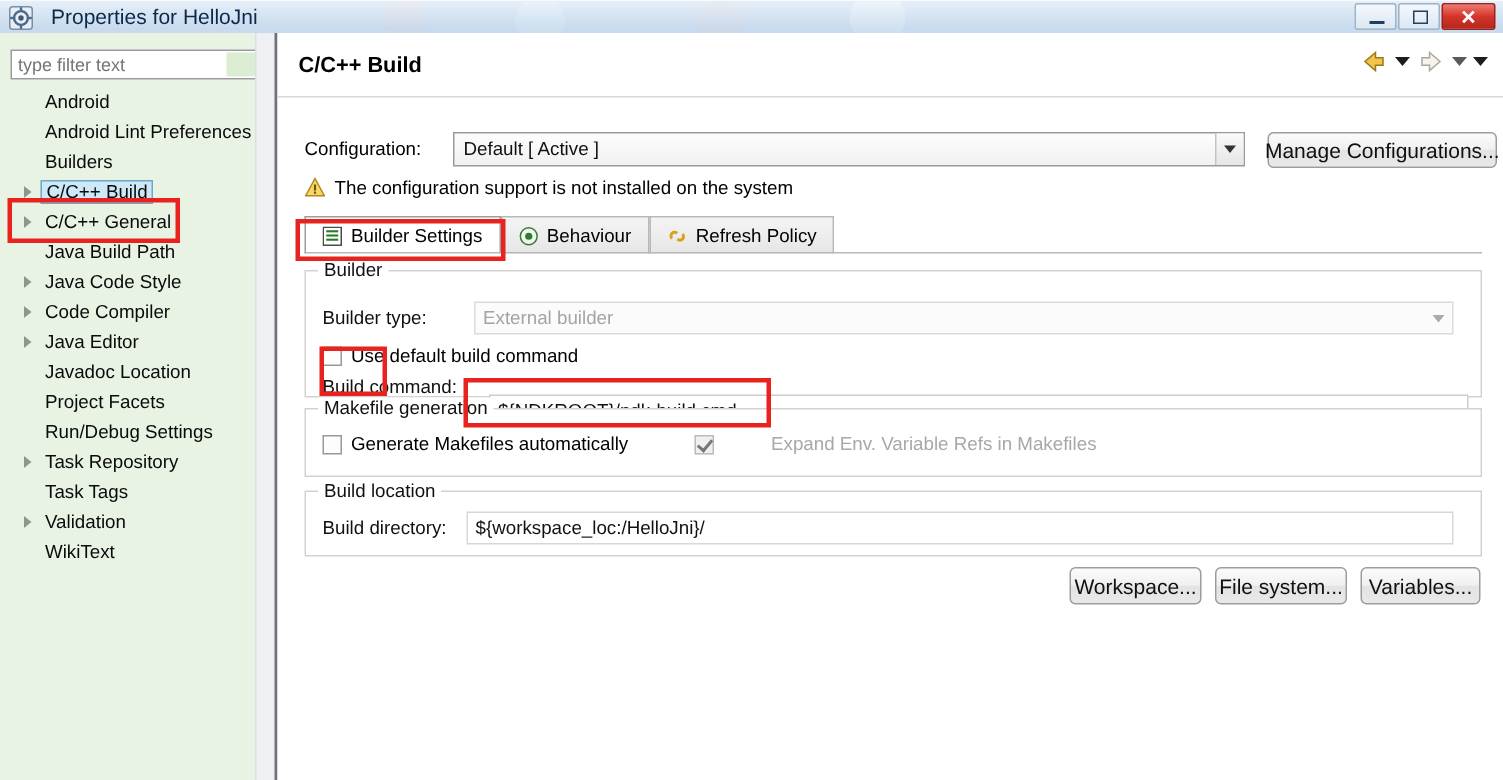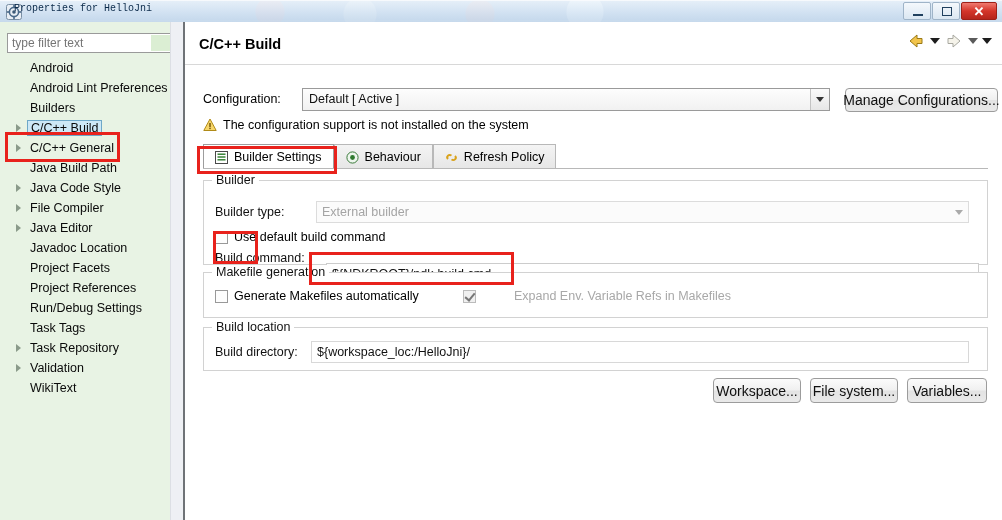--- a/index.html
+++ b/index.html
@@ -48,25 +48,24 @@
     border-top: 1px solid rgba(255,255,255,0.85);
     box-sizing: border-box;
   }
   #title-icon {
     position: absolute;
     left: 6px; top: 3px;
     width: 16px; height: 16px;
   }
   #title-text {
     position: absolute;
-    left: 14px; top: 2px;
-    font-size: 10px;
+    left: 34px; top: 2px;
+    font-size: 14px;
     color: #0b2a4a;
     white-space: nowrap;
-    font-family: Liberation Mono, monospace;
   }
   .winbtn {
     position: absolute;
     top: 1px;
     width: 28px;
     height: 18px;
     box-sizing: border-box;
     border: 1px solid #9fb4c8;
     border-radius: 2px;
   }
@@ -484,44 +483,41 @@
         </div>
         <div class="tree-item">
           <span class="tree-label">Java Build Path</span>
         </div>
         <div class="tree-item">
           <span class="tree-arrow"></span>
           <span class="tree-label">Java Code Style</span>
         </div>
         <div class="tree-item">
           <span class="tree-arrow"></span>
-          <span class="tree-label">File Compiler</span>
+          <span class="tree-label">Code Compiler</span>
         </div>
         <div class="tree-item">
           <span class="tree-arrow"></span>
           <span class="tree-label">Java Editor</span>
         </div>
         <div class="tree-item">
           <span class="tree-label">Javadoc Location</span>
         </div>
         <div class="tree-item">
           <span class="tree-label">Project Facets</span>
         </div>
         <div class="tree-item">
-          <span class="tree-label">Project References</span>
-        </div>
-        <div class="tree-item">
           <span class="tree-label">Run/Debug Settings</span>
-        </div>
-        <div class="tree-item">
-          <span class="tree-label">Task Tags</span>
         </div>
         <div class="tree-item">
           <span class="tree-arrow"></span>
           <span class="tree-label">Task Repository</span>
+        </div>
+        <div class="tree-item">
+          <span class="tree-label">Task Tags</span>
         </div>
         <div class="tree-item">
           <span class="tree-arrow"></span>
           <span class="tree-label">Validation</span>
         </div>
         <div class="tree-item">
           <span class="tree-label">WikiText</span>
         </div>
       </div>
 

